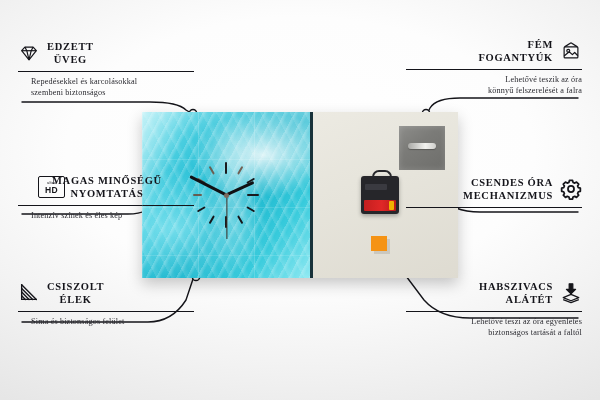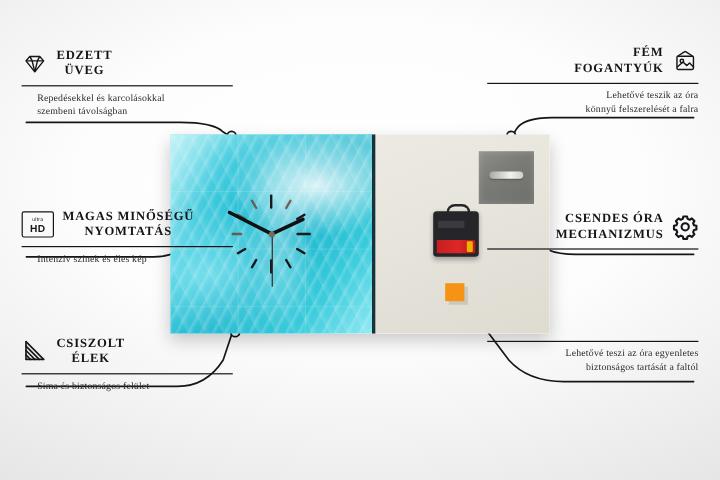--- a/index.html
+++ b/index.html
@@ -102,21 +102,21 @@
   .callout.left .head{justify-content:flex-start;}
   .callout.left .ttl{text-align:center;}
   .callout.left .desc{text-align:left;margin-left:13px;}
   .callout.right .head{justify-content:flex-end;flex-direction:row;}
   .callout.right .ttl{text-align:right;}
   .callout.right .desc{text-align:right;}
   .ico{width:22px;height:22px;flex:0 0 22px;color:#15151a;}
   .ico svg{display:block;width:22px;height:22px;}
   .hdbox{
     width:25px;height:20px;border:1.4px solid #15151a;border-radius:2px;
-    display:flex;flex-direction:column;align-items:center;justify-content:center;line-height:1;
+    display:flex;flex-direction:column;align-items:center;justify-content:center;line-height:1;margin-left:20px;
   }
   .hdbox b{font-family:"Liberation Sans",sans-serif;font-size:8.5px;letter-spacing:.3px;}
   .hdbox s{font-family:"Liberation Sans",sans-serif;font-size:4.2px;text-decoration:none;letter-spacing:.2px;margin-bottom:.5px;}
 
   
   .wires{position:absolute;inset:0;pointer-events:none;}
 </style>
 </head>
 <body>
 
@@ -209,21 +209,21 @@
             <path d="M7.5 5.5 L9.6 9.5 L12 19.5"></path>
             <path d="M16.5 5.5 L14.4 9.5 L12 19.5"></path>
         </svg>
       </span>
       <span class="ttl">
         <span>EDZETT</span><br><span>ÜVEG</span>
       </span>
     </div>
     <div class="rule"></div>
     <div class="desc">
-      <span>Repedésekkel és karcolásokkal</span><br><span>szembeni távolságban</span>
+      <span>Repedésekkel és karcolásokkal</span><br><span>szembeni biztonságos</span>
     </div>
   </div>
 
   <div class="callout left" style="left:18px;top:174px;">
     <div class="head">
       <span class="ico" style="flex-basis:27px;width:27px;">
         <span class="hdbox">
           <s>ultra</s>
           <b>HD</b>
         </span>
@@ -290,19 +290,31 @@
         <svg viewBox="0 0 24 24" fill="none" stroke="currentColor" stroke-width="1.9" stroke-linejoin="round">
           <path d="M10.3 2.6 h3.4 l.5 2.2 1.9 .8 1.9-1.2 2.4 2.4 -1.2 1.9 .8 1.9 2.2 .5 v3.4 l-2.2 .5 -.8 1.9 1.2 1.9 -2.4 2.4 -1.9-1.2 -1.9 .8 -.5 2.2 h-3.4 l-.5-2.2 -1.9-.8 -1.9 1.2 -2.4-2.4 1.2-1.9 -.8-1.9 -2.2-.5 v-3.4 l2.2-.5 .8-1.9 -1.2-1.9 2.4-2.4 1.9 1.2 1.9-.8 Z"></path>
           <circle cx="12" cy="12" r="3.3"></circle>
         </svg>
       </span>
     </div>
     <div class="rule"></div>
   </div>
 
   <div class="callout right" style="right:18px;top:280px;">
+    <div class="head">
+      <span class="ttl">
+        <span>HABSZIVACS</span><br><span>ALÁTÉT</span>
+      </span>
+      <span class="ico">
+        <svg viewBox="0 0 24 24" fill="none" stroke="currentColor" stroke-width="1.3" stroke-linejoin="round">
+          <path d="M10 2 h4 v6 h3 l-5 5 -5-5 h3 Z" fill="currentColor"></path>
+          <path d="M12 13.5 L20.5 17 L12 20.5 L3.5 17 Z"></path>
+          <path d="M3.5 19.2 L12 22.5 L20.5 19.2"></path>
+        </svg>
+      </span>
+    </div>
     <div class="rule"></div>
     <div class="desc">
       <span>Lehetővé teszi az óra egyenletes</span><br><span>biztonságos tartását a faltól</span>
     </div>
   </div>
 
 </div>
 
 </body></html>

